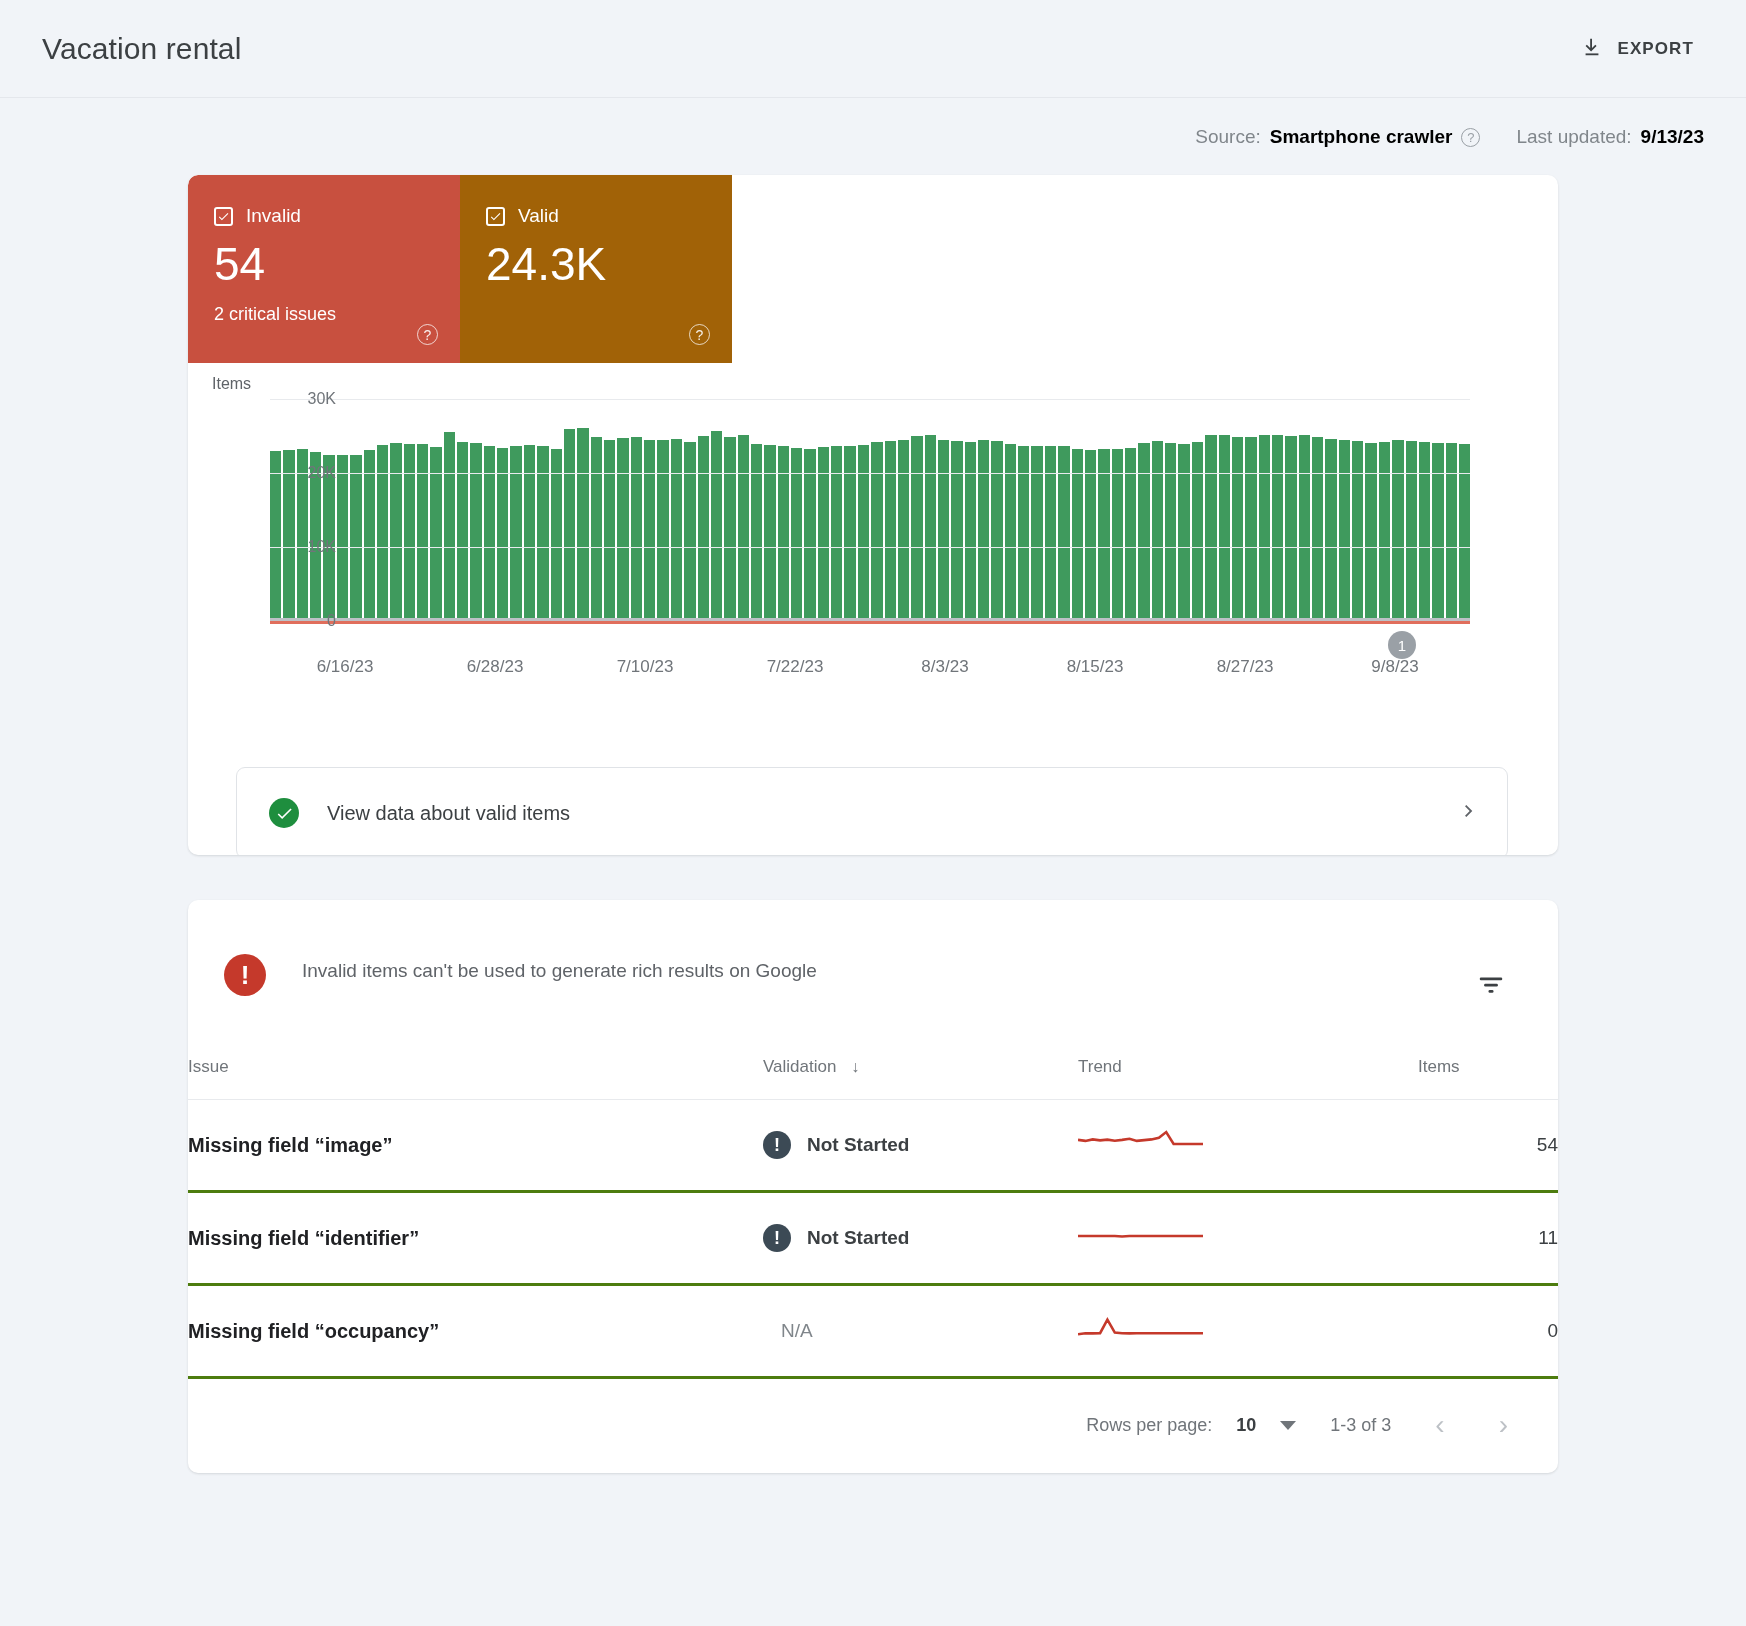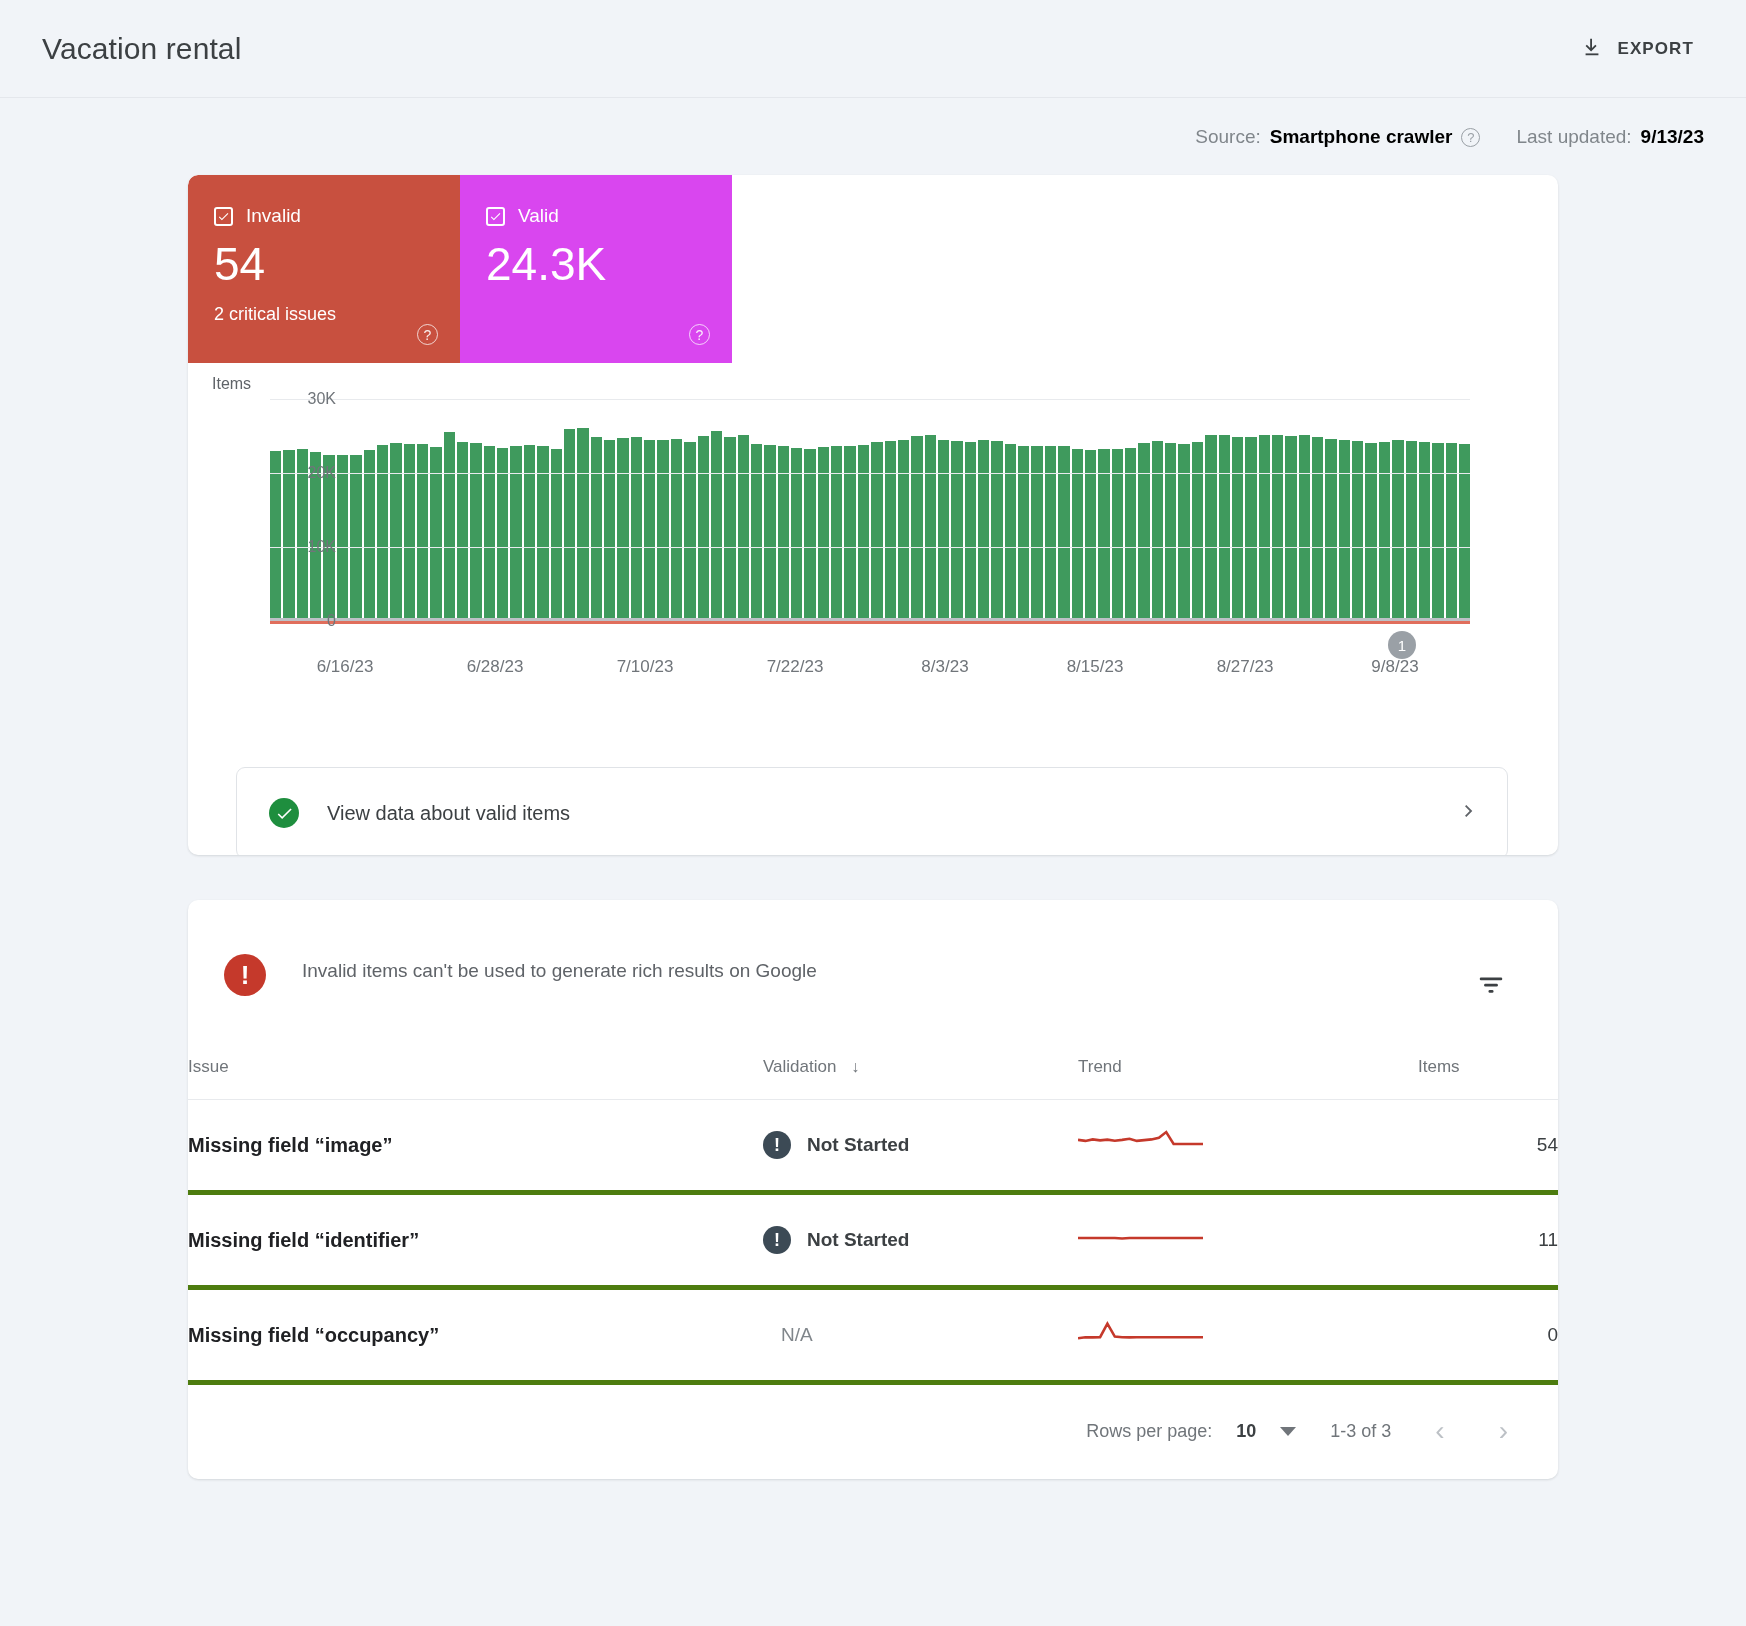--- a/index.html
+++ b/index.html
@@ -83,21 +83,21 @@
   
   .tiles { display: flex; position: absolute; top: 0; left: 0; }
   .tile {
     width: 272px;
     height: 188px;
     position: relative;
     padding: 30px 26px 0 26px;
     color: #fff;
   }
   .tile.invalid { background: #c8503f; border-top-left-radius: 10px; }
-  .tile.valid { background: #d946ef; }
+  .tile.valid { background: #a16207; }
   .tile-head { display: flex; align-items: center; gap: 13px; }
   .cbox {
     width: 19px; height: 19px;
     border: 2px solid #ffffff;
     border-radius: 3px;
     display: inline-flex;
     align-items: center;
     justify-content: center;
     cursor: pointer;
   }
@@ -220,21 +220,21 @@
     padding: 14px 0 22px 0;
     border-bottom: 1px solid #e8eaed;
   }
   th.c-issue { padding-left: 36px; width: 575px; }
   th.c-validation { width: 315px; font-weight: 600; color: #3c4043; }
   th.c-trend { width: 340px; }
   th.c-items { text-align: right; padding-right: 42px; }
   .sort-arrow { margin-left: 10px; font-size: 16px; }
   table.issues td {
     padding: 30px 0;
-    border-bottom: 5px solid #4d7c0f;
+    border-bottom: 3px solid #4d7c0f;
     vertical-align: middle;
   }
   td.c-issue {
     padding-left: 36px;
     font-size: 20px;
     color: #202124;
     font-weight: 700;
   }
   td.c-validation { font-size: 19px; color: #3c4043; }
   .val-wrap { display: flex; align-items: center; gap: 16px; }

